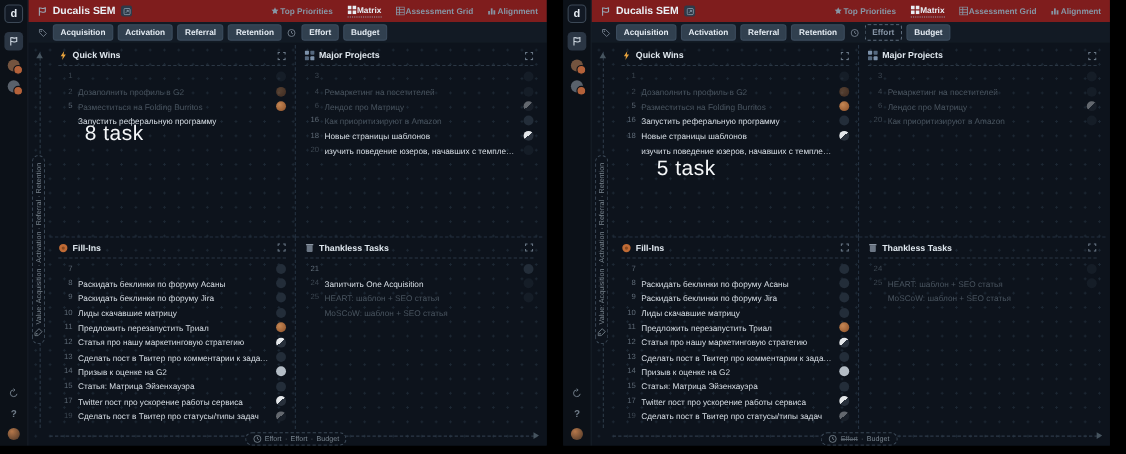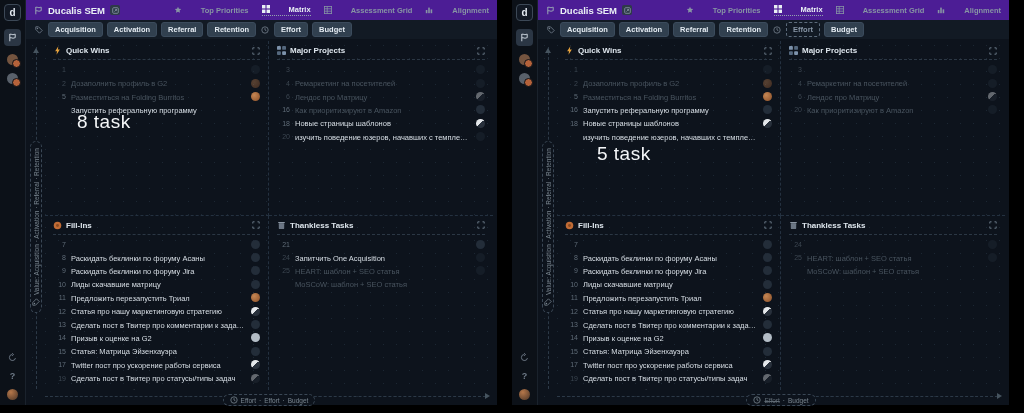--- a/index.html
+++ b/index.html
@@ -18,27 +18,27 @@
   .ravatar{position:relative;width:11px;height:11px;border-radius:50%;background:#74543f;flex:none;}
   .ravatar.grey{background:#59616b;}
   .rbadge{position:absolute;right:-3px;bottom:-3px;width:7px;height:7px;border-radius:50%;
           background:#b5623a;border:1px solid #0c1118;}
   .railspacer{flex:1;}
   .bicon{color:#6f7b88;font-size:9px;line-height:1;}
   .uavatar{width:11px;height:11px;border-radius:50%;background:radial-gradient(circle at 35% 30%,#b5774a,#4a3426);}
 
   
   .main{flex:1;display:flex;flex-direction:column;min-width:0;}
-  .topbar{height:20px;background:#4c1d95;display:flex;align-items:center;padding:0 8px;gap:5px;flex:none;}
+  .topbar{height:20px;background:#7f1d1d;display:flex;align-items:center;padding:0 8px;gap:5px;flex:none;}
   .flagico{color:#9aa7b5;display:flex;}
   .title{color:#eaf0f5;font-size:9.5px;font-weight:bold;white-space:nowrap;}
   .badge-sq{width:10px;height:10px;border-radius:2px;background:#2e3a49;color:#97a5b4;font-size:6.5px;
             display:flex;align-items:center;justify-content:center;}
   .nav{margin-left:auto;display:flex;gap:13px;align-items:center;}
-  .nav-item{display:flex;gap:19px;align-items:center;color:#8795a4;font-size:7.5px;font-weight:bold;
+  .nav-item{display:flex;gap:1px;align-items:center;color:#8795a4;font-size:7.5px;font-weight:bold;
             white-space:nowrap;cursor:pointer;}
   .nav-item.active{color:#e8eef4;border-bottom:1px dotted #93a1af;padding-bottom:1px;}
 
   .toolbar{height:19px;background:#121a24;display:flex;align-items:center;padding:0 8px;gap:4px;flex:none;}
   .tbicon{color:#76828f;display:flex;margin:0 1px;}
   .chip{background:#31404f;color:#e4ebf2;font-size:7.5px;font-weight:bold;padding:2px 6px;border-radius:3px;
         border:1px solid #3b4b5c;white-space:nowrap;cursor:pointer;}
   .chip.dashed{background:transparent;border:1px dashed #5d6c7c;color:#8795a5;}
 
   

